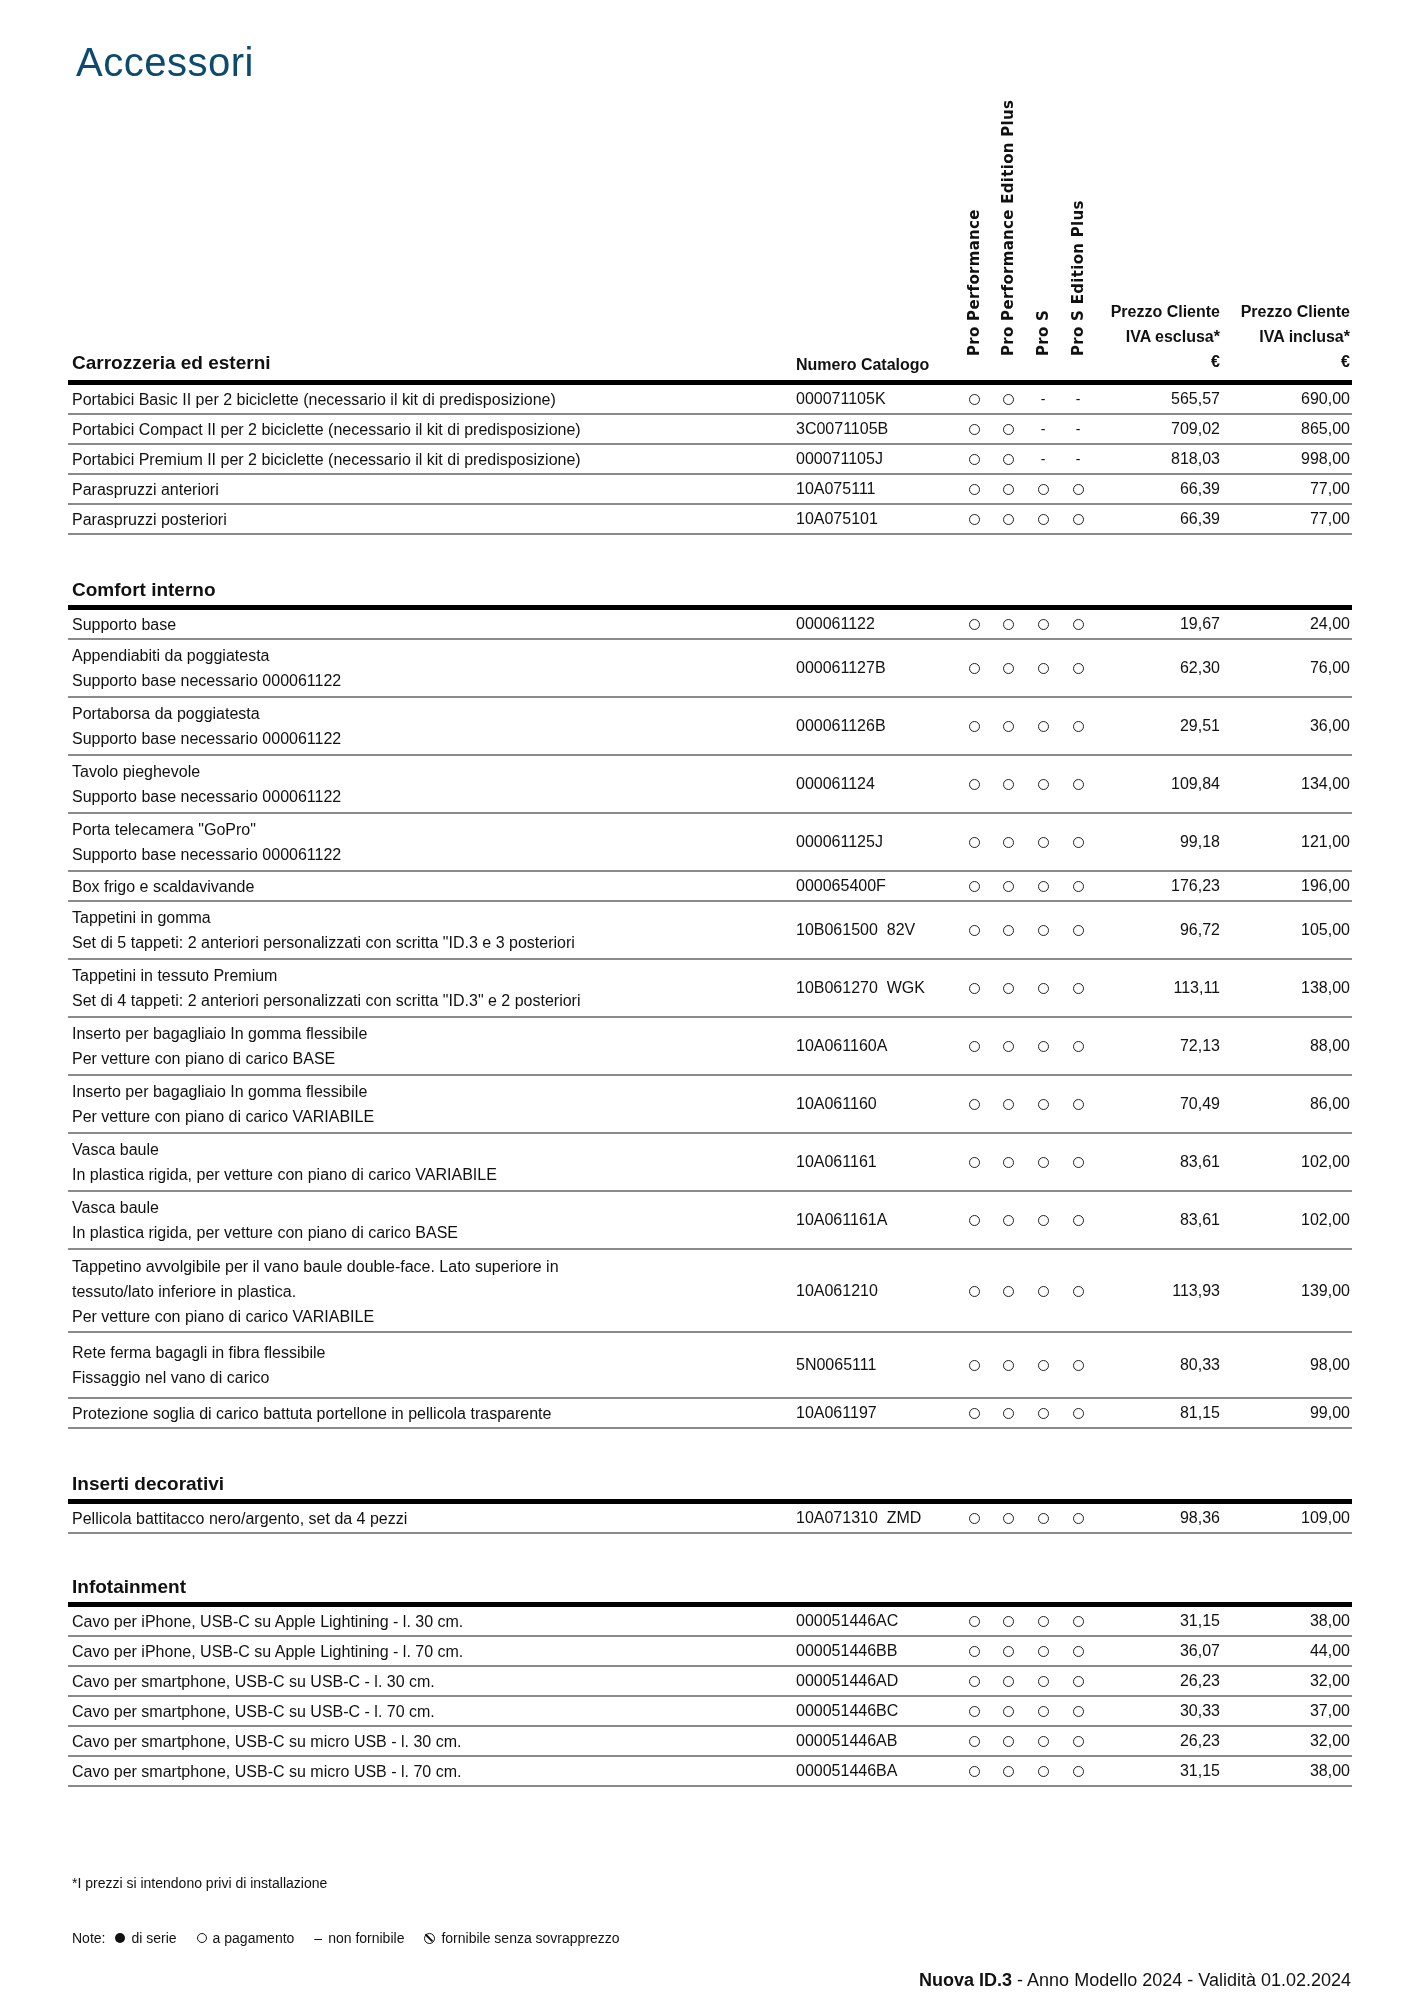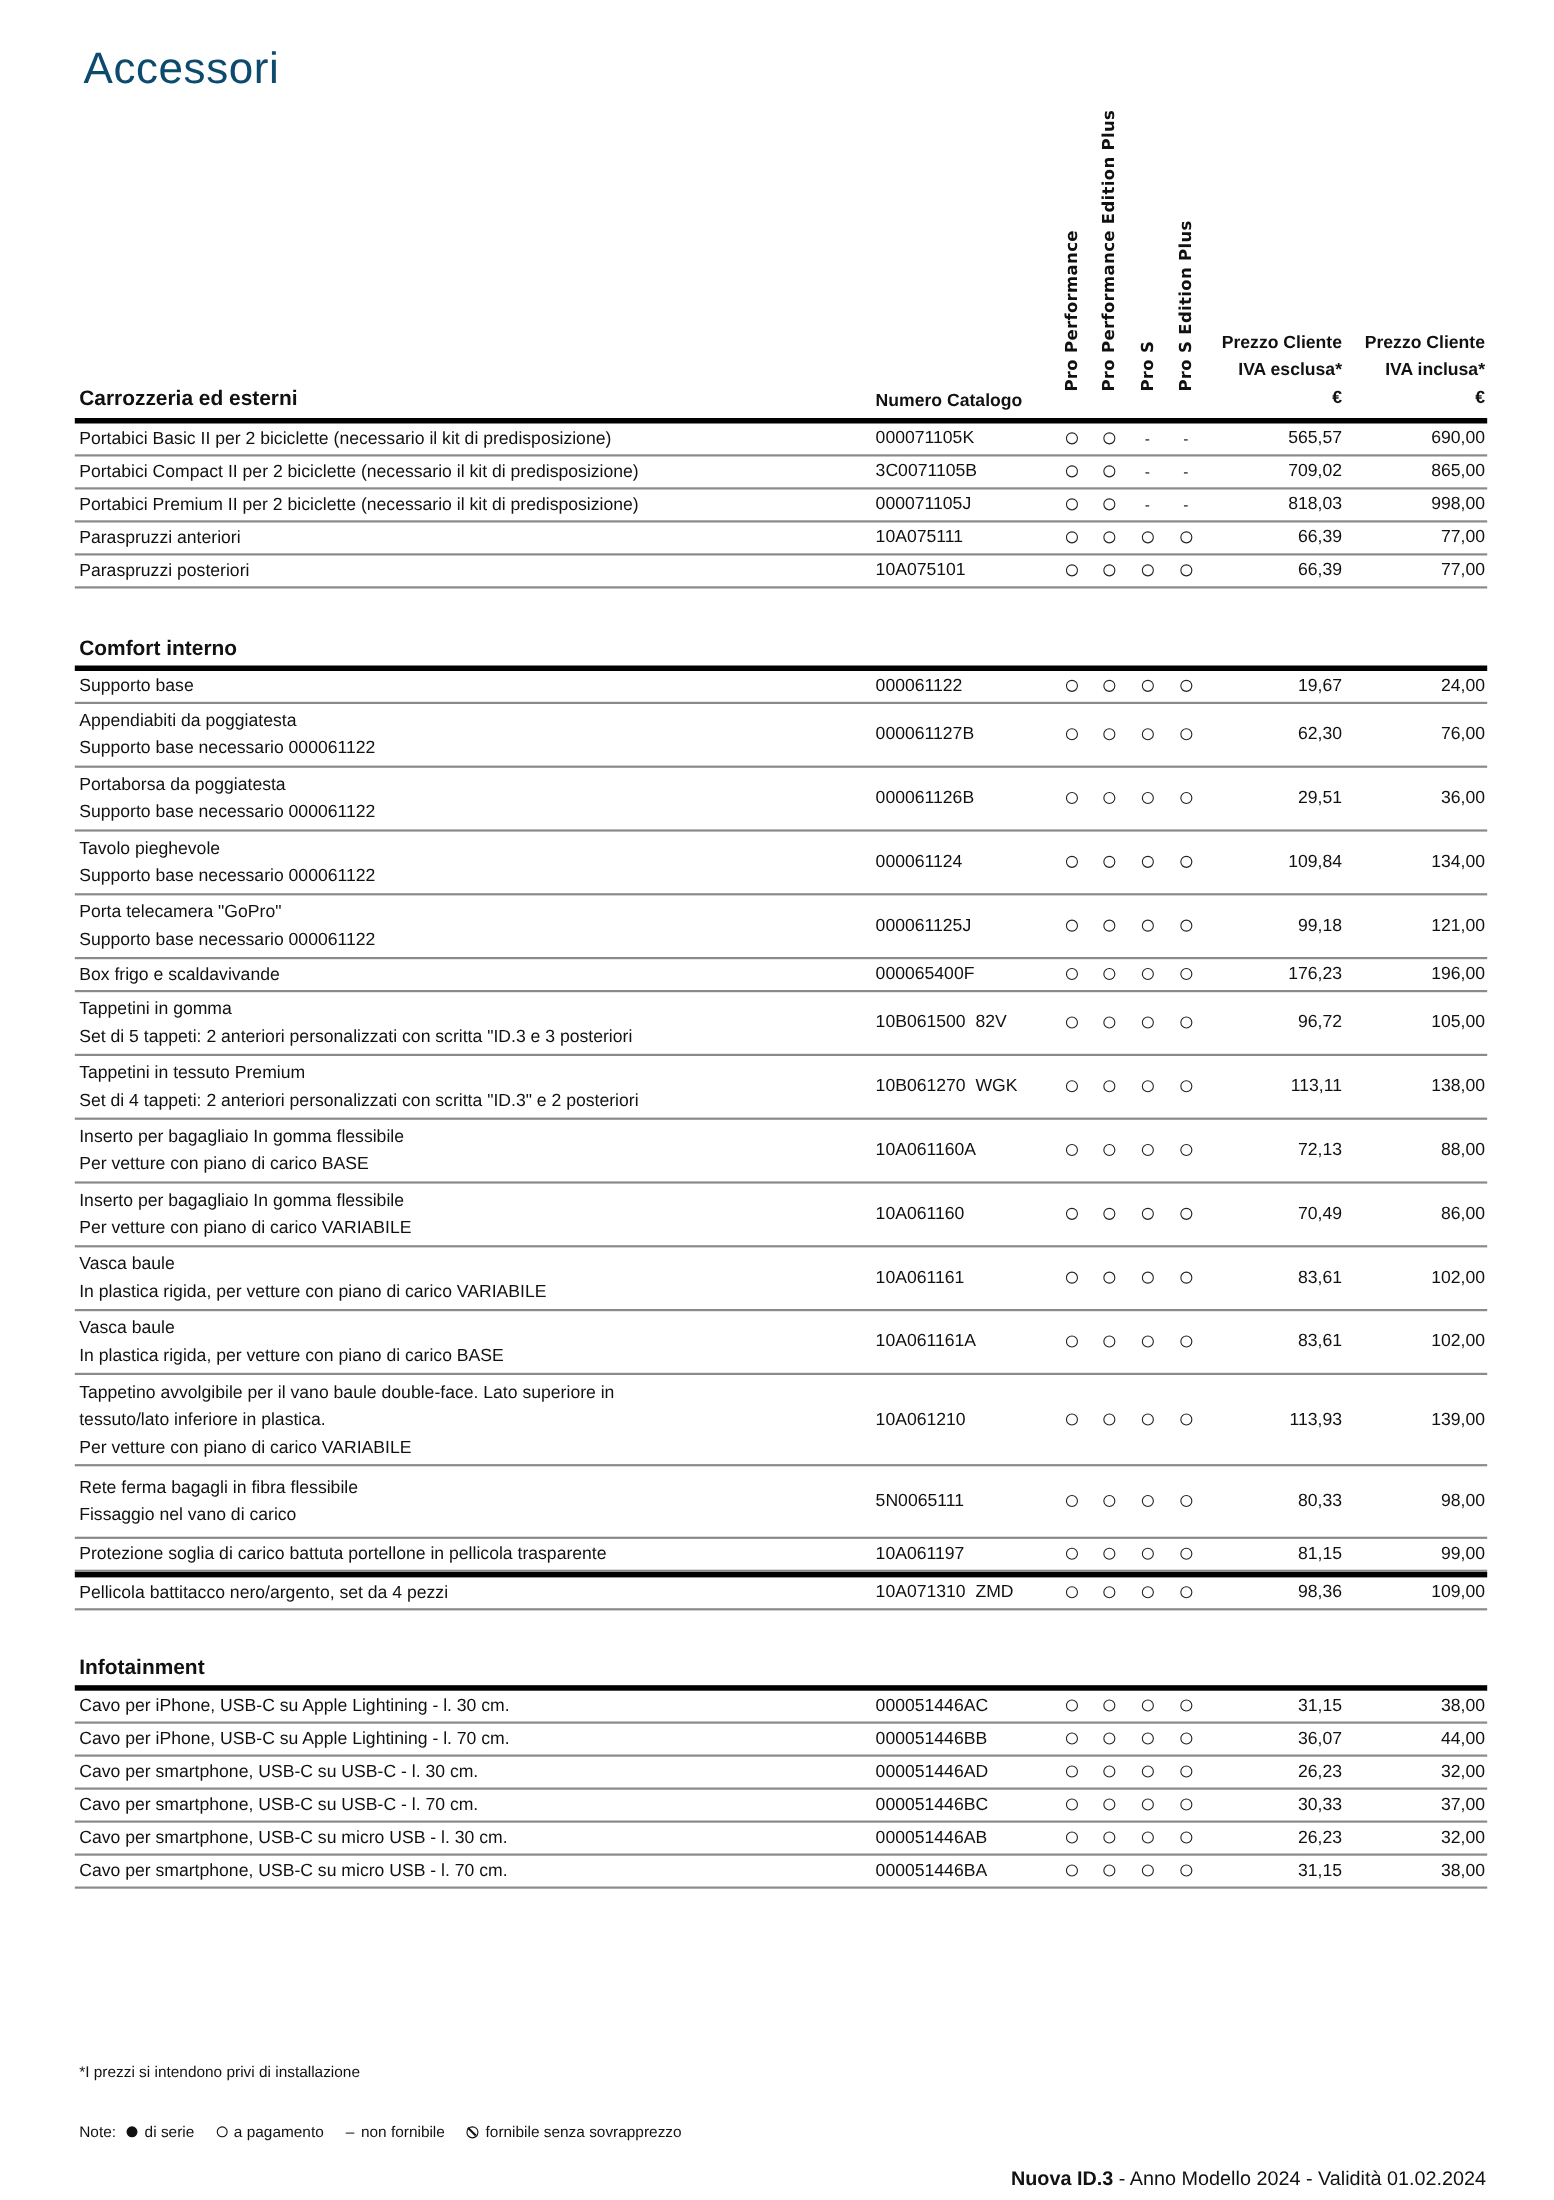--- a/index.html
+++ b/index.html
@@ -342,20 +342,23 @@
         <div class="col-desc">
           <div>Protezione soglia di carico battuta portellone in pellicola trasparente</div>
         </div>
         <div class="col-cat" style="white-space: pre;">10A061197</div>
         <div class="col-m m0"><span class="circ"></span></div>
         <div class="col-m m1"><span class="circ"></span></div>
         <div class="col-m m2"><span class="circ"></span></div>
         <div class="col-m m3"><span class="circ"></span></div>
         <div class="col-p1">81,15</div>
         <div class="col-p2">99,00</div>
+      </div>
+      <div class="sec-head" style="margin-top: 30px;">
+        <div class="sec-title">Inserti decorativi</div>
       </div>
       <div class="thick"></div>
       <div class="row" style="height: 30px;">
         <div class="col-desc">
           <div>Pellicola battitacco nero/argento, set da 4 pezzi</div>
         </div>
         <div class="col-cat" style="white-space: pre;">10A071310  ZMD</div>
         <div class="col-m m0"><span class="circ"></span></div>
         <div class="col-m m1"><span class="circ"></span></div>
         <div class="col-m m2"><span class="circ"></span></div>

